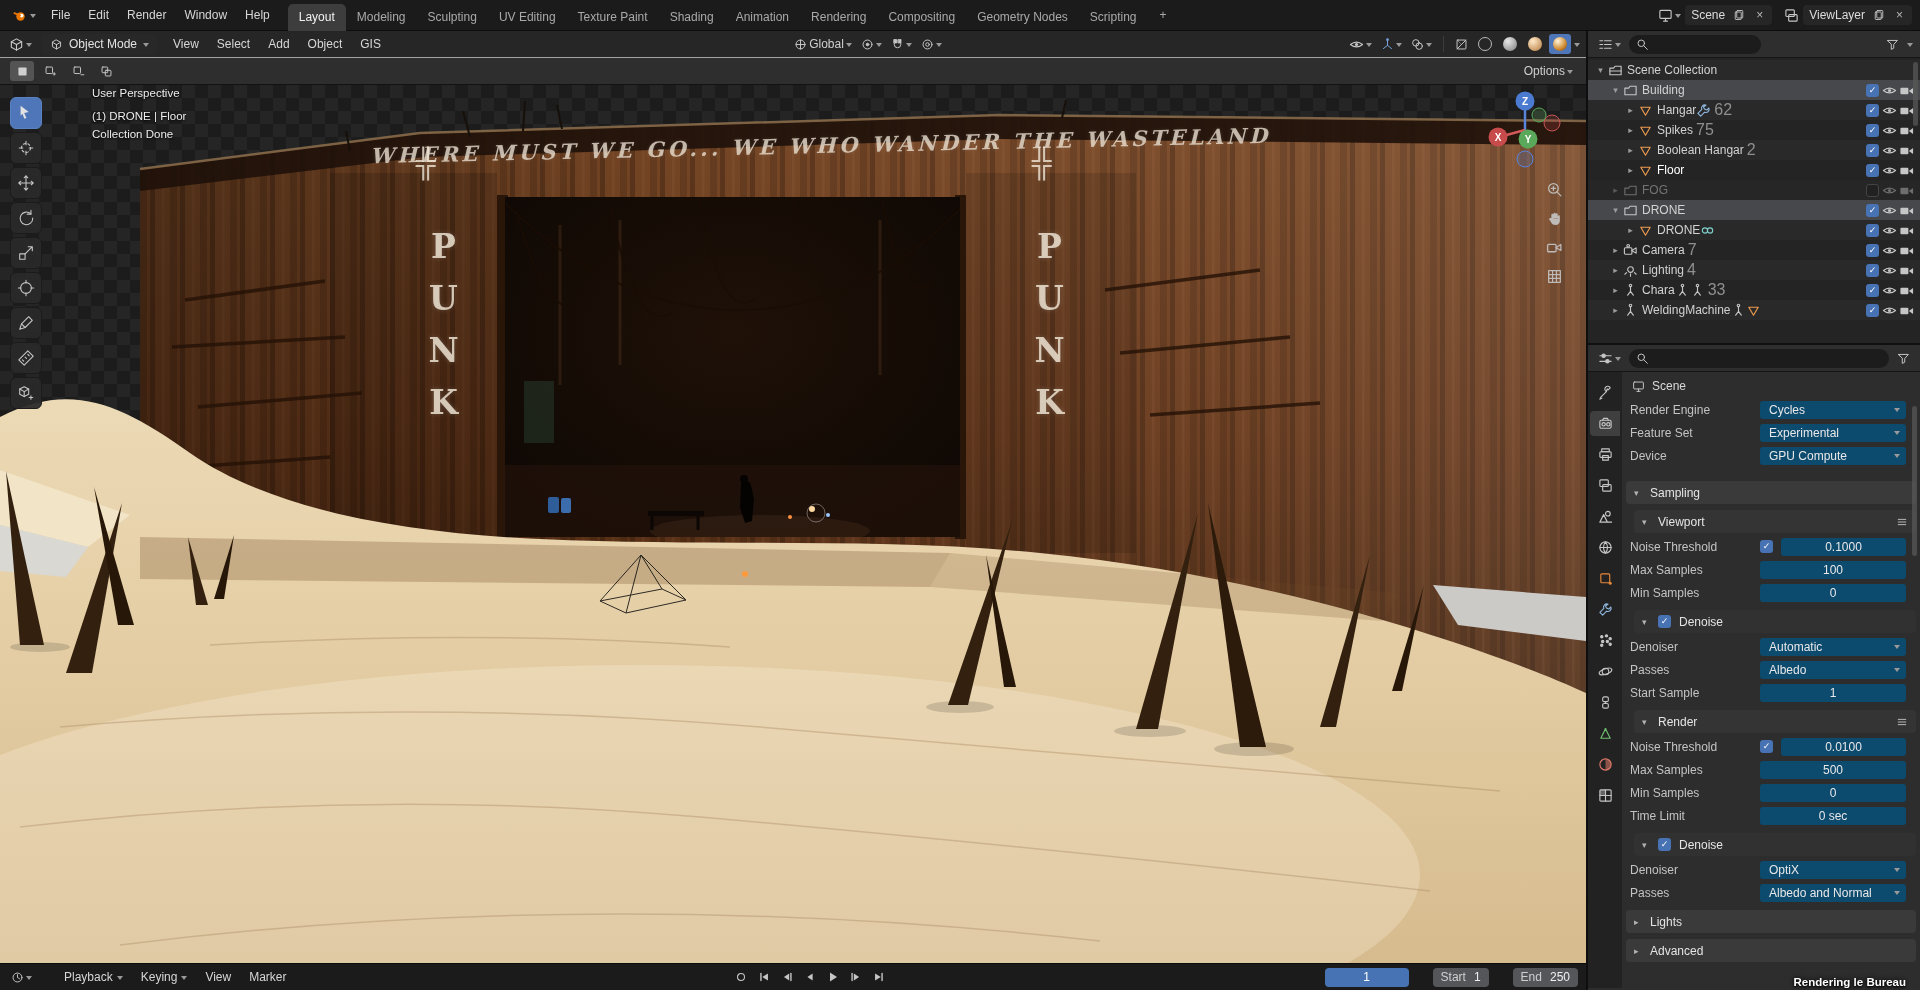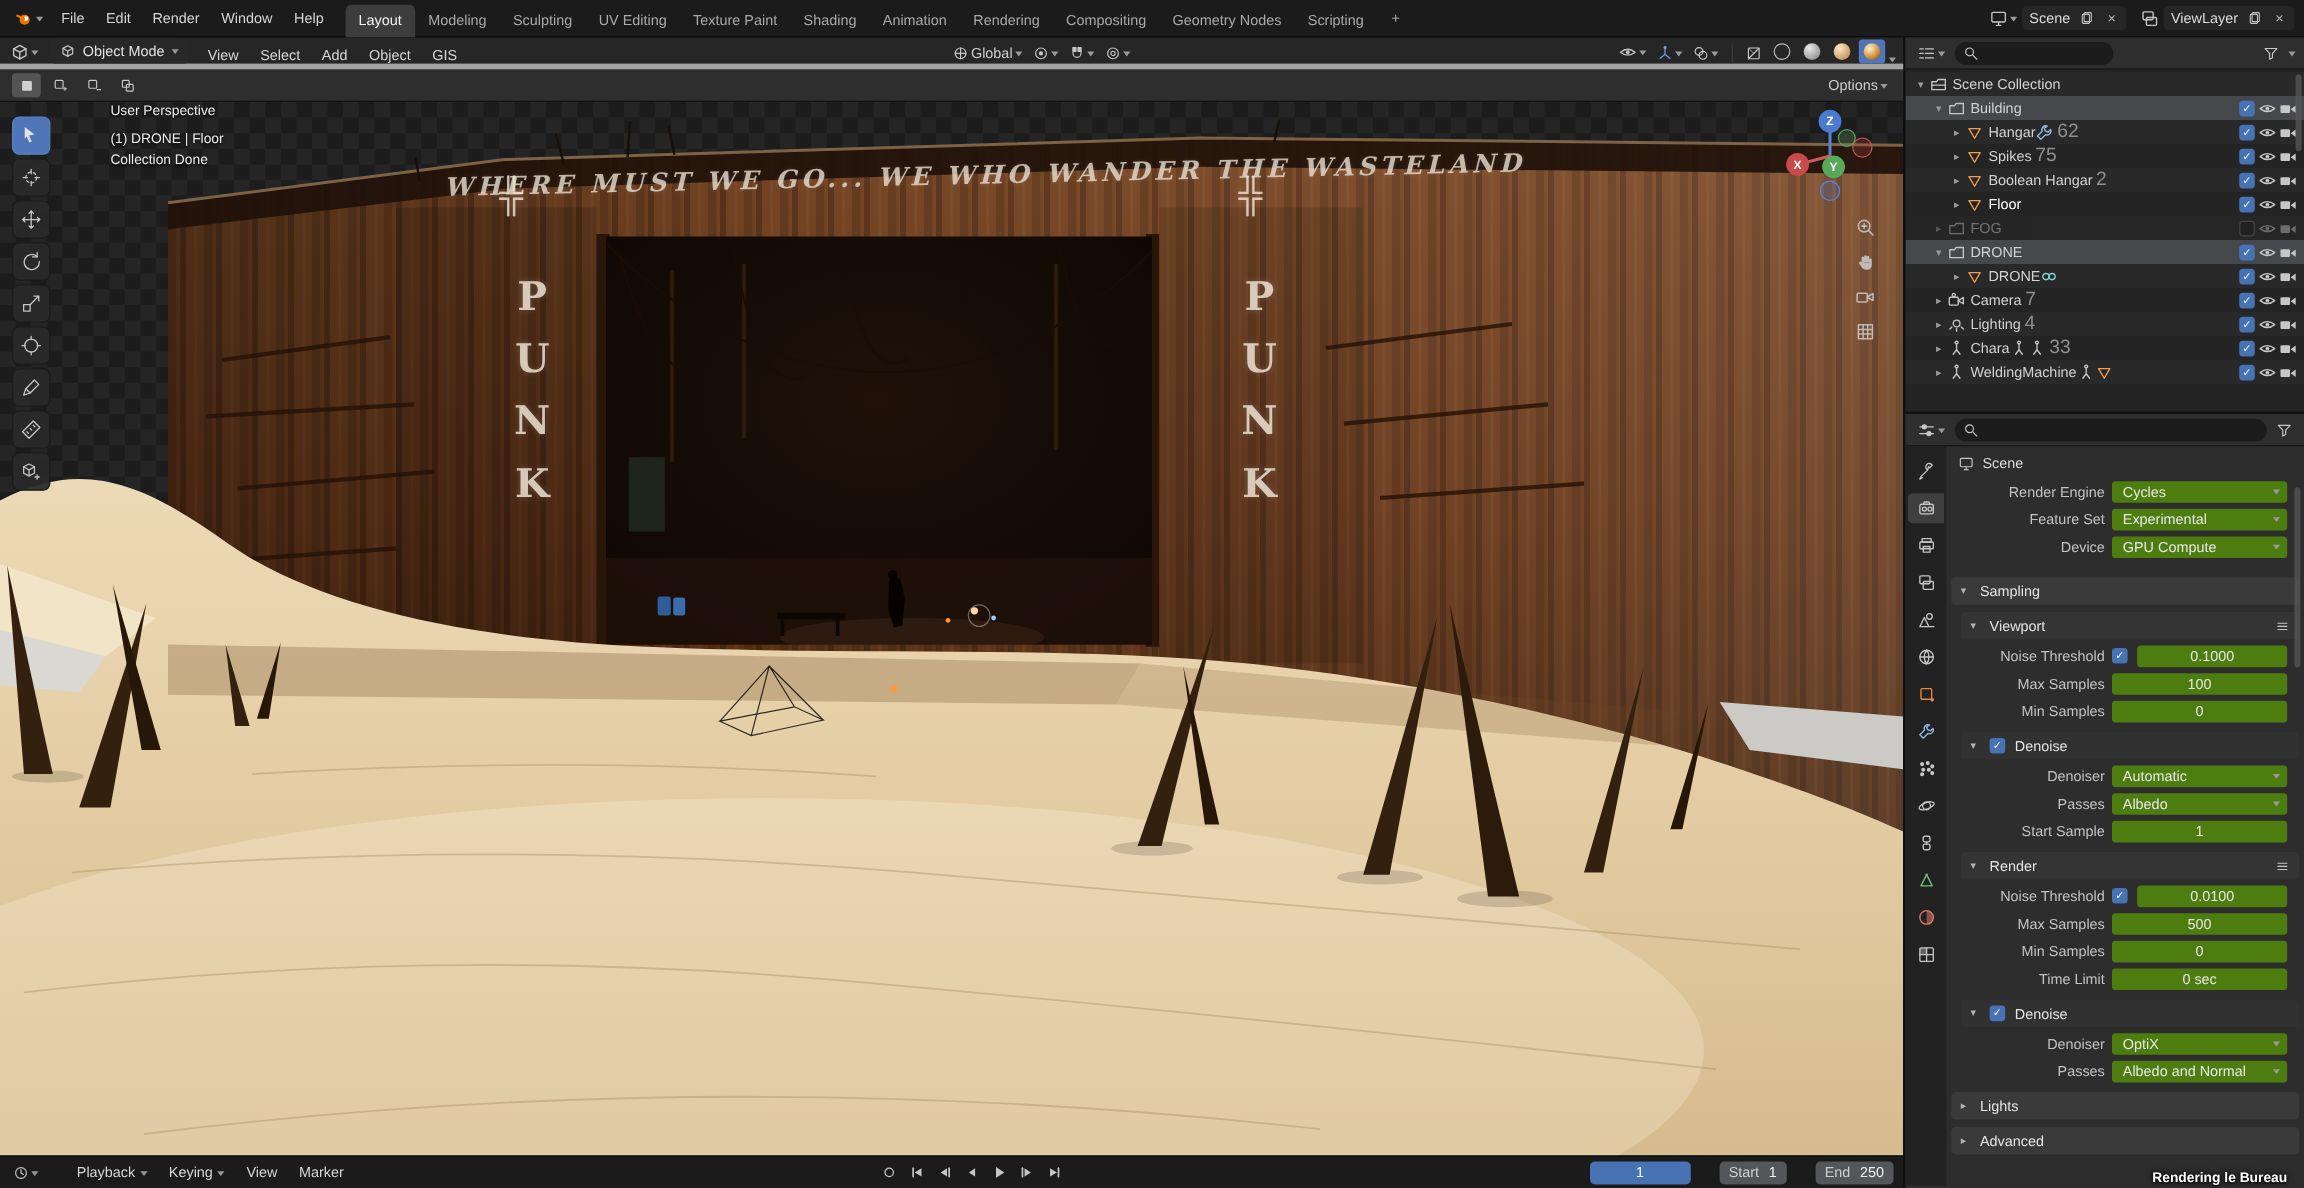--- a/index.html
+++ b/index.html
@@ -13,21 +13,21 @@
 .tabs{display:flex;margin-left:8px;height:31px;align-items:flex-end}
 .tab{padding:6px 11px 7px;border-radius:5px 5px 0 0;color:#a9a9a9;white-space:nowrap}
 .tab.active{background:#3d3d3d;color:#f2f2f2}
 .sp{flex:1}
 .datafield{display:flex;align-items:center;height:20px;background:#262626;border-radius:4px;padding:0 6px;gap:5px;color:#dcdcdc;white-space:nowrap}
 .mini{display:flex;align-items:center;padding:0 3px;color:#b5b5b5}
 .xbtn{color:#b5b5b5;padding:0 3px;font-size:12px}
 .cv{width:0;height:0;border:3.5px solid transparent;border-top:4.5px solid #999;display:inline-block;transform:translateY(2px)}
 
 #left{position:absolute;left:0;top:31px;width:1586px;height:959px}
-#vph{height:27px;background:#262626;display:flex;align-items:flex-end;padding:0 6px;gap:3px;border-bottom:5px solid #a3a3a3}
+#vph{height:27px;background:#262626;display:flex;align-items:center;padding:0 6px;gap:3px;border-bottom:1px solid #a3a3a3}
 .selfield{display:flex;align-items:center;gap:6px;background:#282828;border-radius:4px;height:21px;padding:0 8px;margin:0 4px;color:#e2e2e2}
 .hicon{display:flex;align-items:center;gap:2px;padding:2px 3px;border-radius:3px}
 .hdiv{width:1px;height:16px;background:#3c3c3c;margin:0 5px}
 .sph{width:14px;height:14px;border-radius:50%;display:inline-block}
 .sph.wire{border:1.5px solid #b9b9b9;background:transparent}
 .sph.solid{background:radial-gradient(circle at 35% 30%,#e8e8e8,#7c7c7c)}
 .sph.mat{background:radial-gradient(circle at 35% 30%,#ffe9c8,#b4793c)}
 .sph.rend{background:radial-gradient(circle at 35% 30%,#fff4d8,#d08a30 60%,#6b3c12)}
 .shbtn{padding:3px 4px;border-radius:3px;display:flex;align-items:center}
 .shbtn.on{background:#4f76b8}
@@ -76,22 +76,22 @@
 .cb.un{background:#1e1e1e;border:1px solid #6b6b6b;color:transparent}
 .sb{position:absolute;right:2px;width:5px;background:#5a5a5a;border-radius:3px;opacity:.7}
 
 #props{position:relative;height:643px;background:#2d2d2d}
 #ptabs{position:absolute;left:0;top:27px;bottom:0;width:34px;background:#222;display:flex;flex-direction:column;align-items:center;padding-top:8px;gap:6px}
 .ptab{width:30px;height:25px;display:flex;align-items:center;justify-content:center;border-radius:4px 0 0 4px}
 .ptab.active{background:#3f3f3f}
 #pmain{position:absolute;left:34px;top:27px;right:0;bottom:0;overflow:hidden;padding-top:2px}
 .pcrumb{height:24px;display:flex;align-items:center;gap:7px;padding:0 10px;color:#dadada}
 .prow{display:flex;align-items:center;height:23px;padding:0 14px 0 8px;gap:6px}
-.plabel{width:124px;text-align:right;color:#c3c3c3;flex:none;white-space:nowrap}
-.pfield{flex:1;height:18px;background:#4d7c0f;border-radius:3px;display:flex;align-items:center;padding:0 9px;color:#e8e8e8;position:relative;white-space:nowrap}
+.plabel{width:124px;color:#c3c3c3;flex:none;white-space:nowrap}
+.pfield{flex:1;height:18px;background:#0c4a6e;border-radius:3px;display:flex;align-items:center;padding:0 9px;color:#e8e8e8;position:relative;white-space:nowrap}
 .pfield.num{justify-content:center}
 .pfield.dd::after{content:"";position:absolute;right:6px;top:7px;border:3.5px solid transparent;border-top:4.5px solid #9a9a9a}
 .phead{display:flex;align-items:center;height:23px;background:#3a3a3a;border-radius:4px;margin:6px 4px 2px;padding:0 8px;gap:6px;color:#e4e4e4}
 .psub{margin-left:12px;background:#343434}
 .pchk{margin-left:12px;background:#313131}
 .pcaret{color:#b2b2b2;font-size:9px;width:10px;flex:none}
 .pgap{height:8px}
 #tooltip{position:absolute;right:14px;bottom:2px;color:#fff;font-size:11.5px;font-weight:bold;text-shadow:0 1px 2px #000,0 0 5px #000;z-index:9}
 </style>
 </head>

